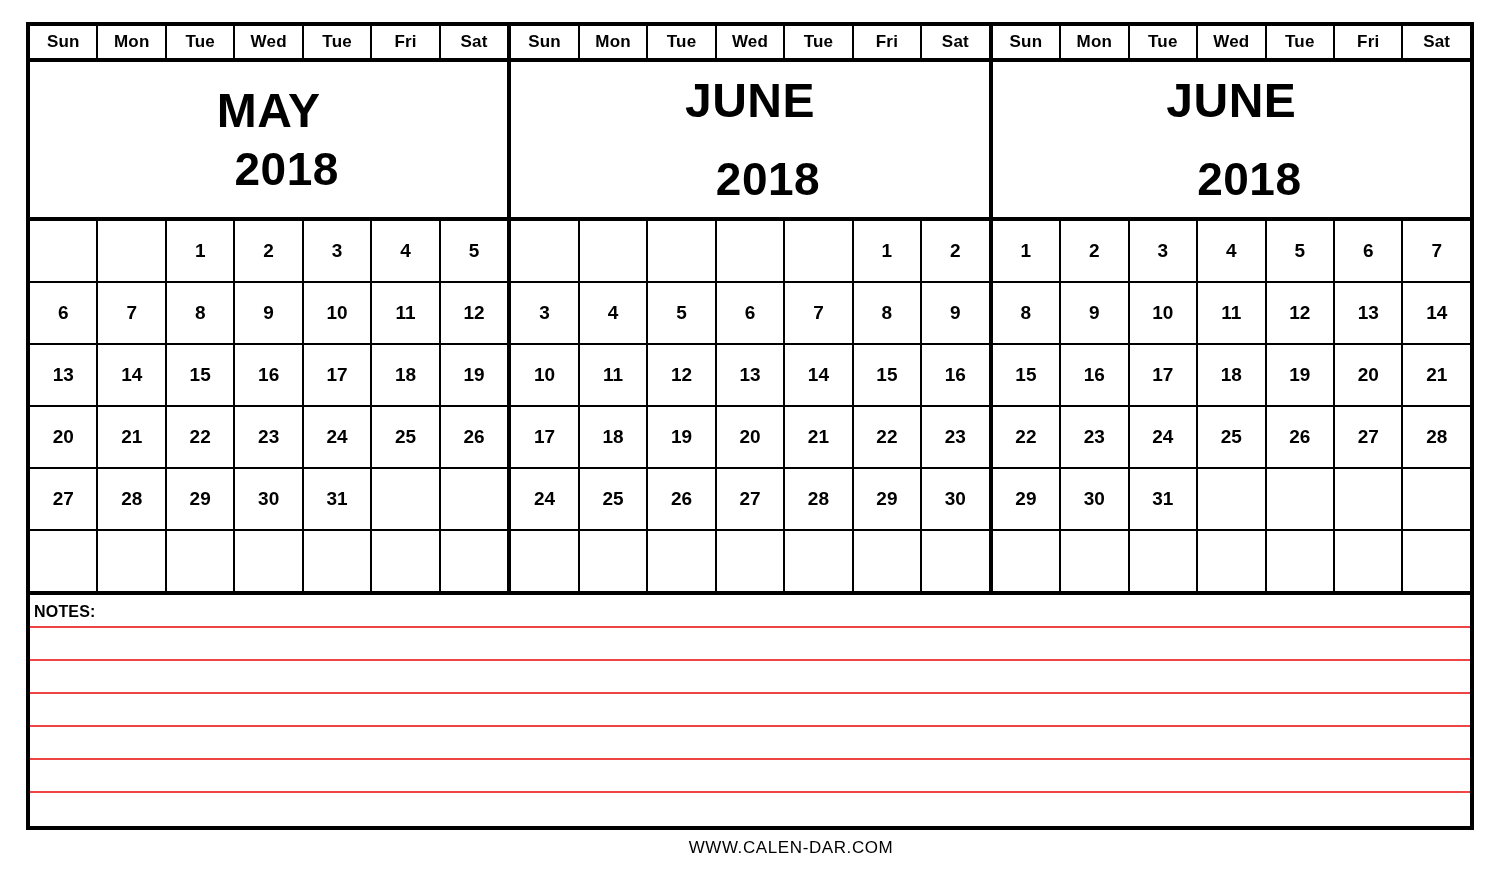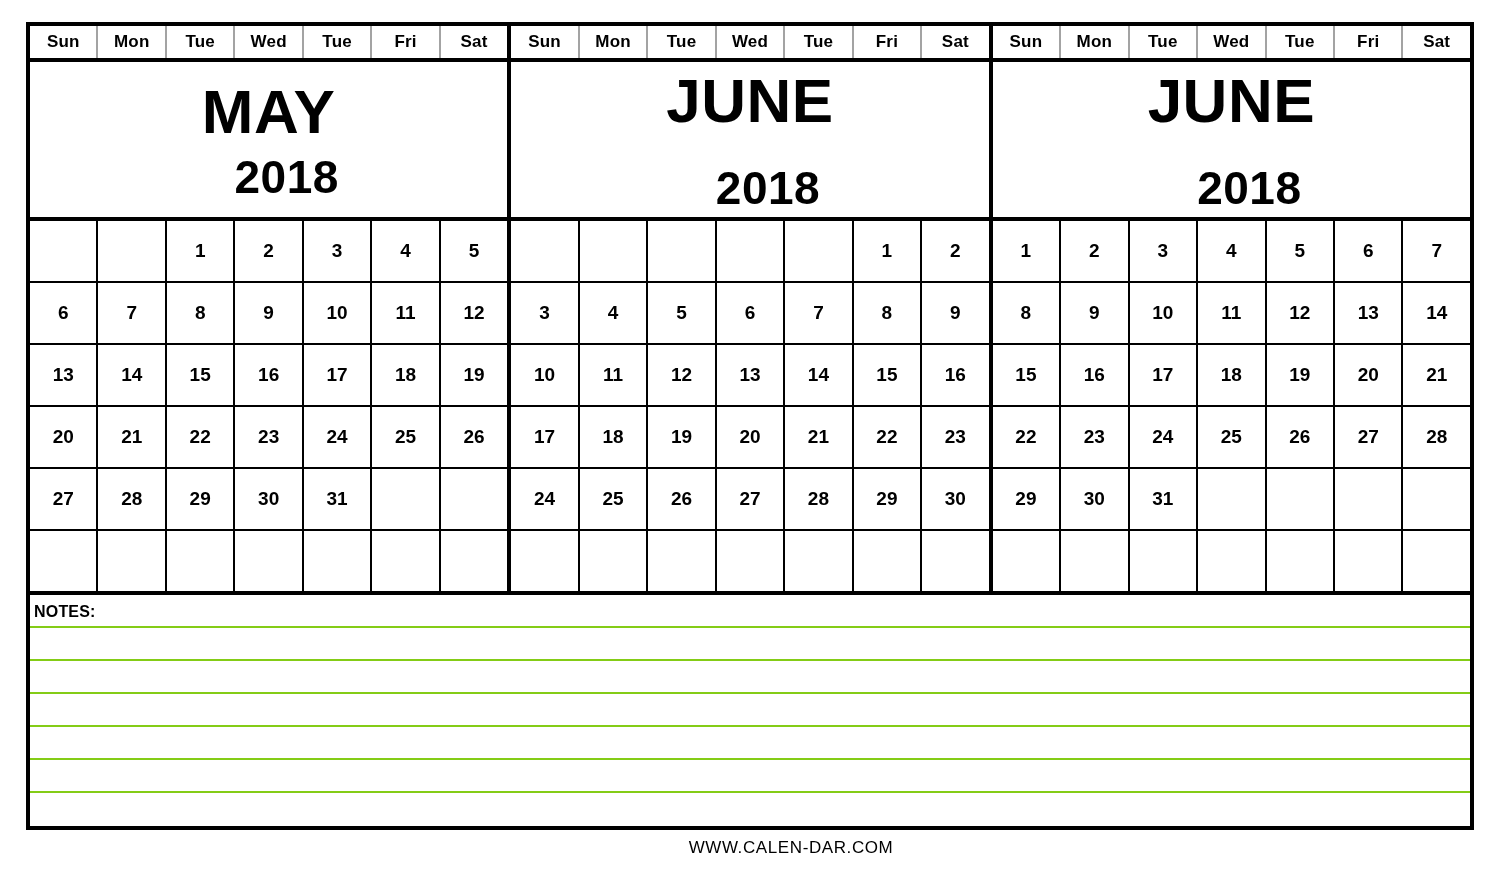--- a/index.html
+++ b/index.html
@@ -48,21 +48,21 @@
     border-left: 4px solid #000000;
   }
   .weekday-cell {
     flex: 1 1 0;
     box-sizing: border-box;
     height: 32px;
     line-height: 32px;
     text-align: center;
     font-size: 17px;
     font-weight: bold;
-    border-right: 2px solid #a3a3a3;
+    border-right: 2px solid #000000;
     letter-spacing: 0.2px;
   }
   .month-weekdays .weekday-cell:last-child {
     border-right: none;
   }
 
   
   .title-row {
     display: flex;
     width: 100%;
@@ -76,21 +76,21 @@
     display: flex;
     flex-direction: column;
     align-items: center;
     justify-content: center;
   }
   .month-title + .month-title {
     border-left: 4px solid #000000;
     gap: 21px;
   }
   .month-name {
-    font-size: 62px;
+    font-size: 48px;
     font-weight: bold;
     line-height: 1.22;
     letter-spacing: 0.5px;
   }
   .month-year {
     font-size: 46px;
     font-weight: bold;
     line-height: 1.22;
     letter-spacing: 0.5px;
     margin-left: 36px;
@@ -136,21 +136,21 @@
   }
 
   
   .notes-block {
     width: 100%;
     box-sizing: border-box;
   }
   .notes-line {
     box-sizing: border-box;
     height: 33px;
-    border-bottom: 2px solid #84cc16;
+    border-bottom: 2px solid #ef4444;
     position: relative;
   }
   .notes-line:last-child {
     border-bottom: none;
   }
   .notes-label {
     position: absolute;
     left: 4px;
     top: 0;
     height: 33px;

